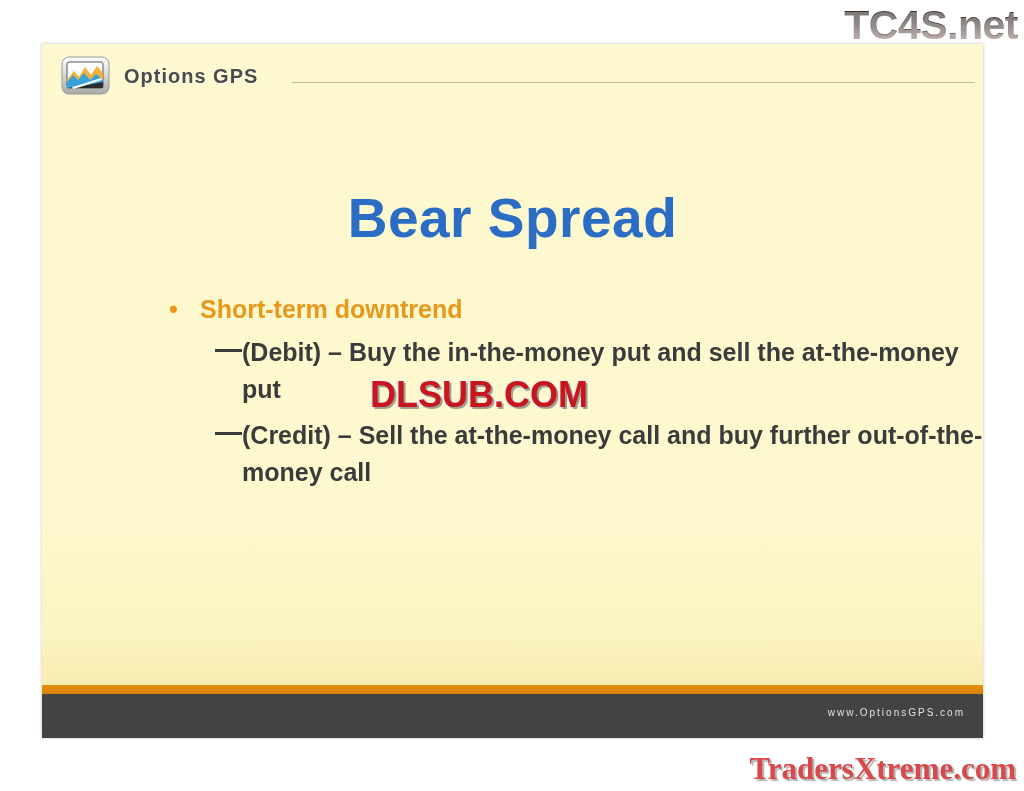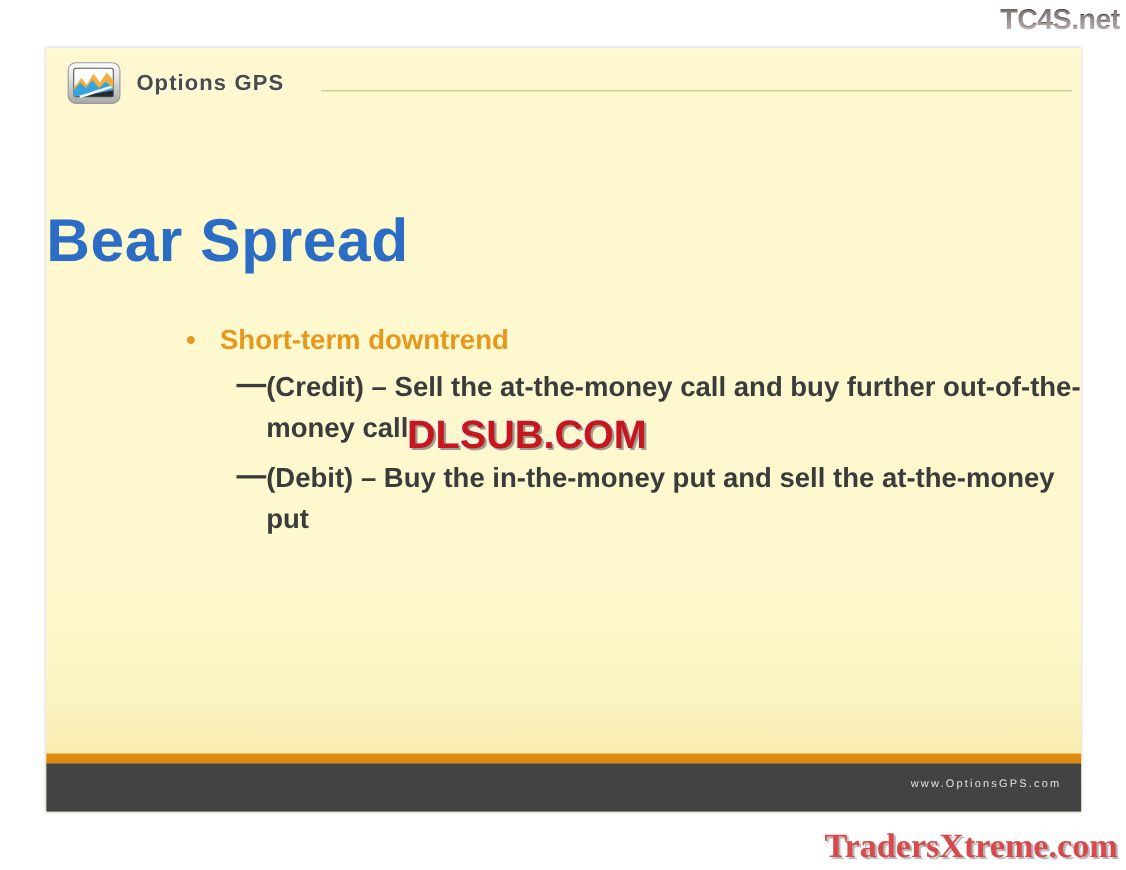--- a/index.html
+++ b/index.html
@@ -15,21 +15,21 @@
     font-family: "Liberation Sans", sans-serif;
   }
 
   
   .tc4s-watermark {
     position: absolute;
     top: 2px;
     right: 6px;
     font-family: "Liberation Sans", sans-serif;
     font-weight: bold;
-    font-size: 26px;
+    font-size: 41px;
     letter-spacing: -0.5px;
     color: #3a3130;
     background: linear-gradient(180deg, #2b2423 0%, #4a3f3d 40%, #8c7a77 75%, #c8bab6 100%);
     -webkit-background-clip: text;
     background-clip: text;
     -webkit-text-fill-color: transparent;
     text-shadow: 0 1px 0 rgba(255,255,255,0.35);
     z-index: 40;
     white-space: nowrap;
   }
@@ -90,20 +90,21 @@
     height: 1px;
     background: #c9bf86;
   }
 
   
   .slide-title {
     position: absolute;
     left: 0;
     right: 0;
     top: 105px;
+    text-align: center;
     font-family: "Liberation Sans", sans-serif;
     font-weight: bold;
     font-size: 55px;
     color: #2b6cc4;
     letter-spacing: 0.5px;
   }
 
   
   .slide-body {
     position: absolute;
@@ -257,25 +258,25 @@
   <div class="slide-body">
 
     <div class="bullet-l1">
       <span class="dot">•</span>
       <span>Short-term downtrend</span>
     </div>
 
     <div class="sub-list">
       <div class="bullet-l2">
         <span class="dash"></span>
-        <span>(Credit) – Sell the at-the-money call and buy further out-of-the-money call</span>
+        <span>(Debit) – Buy the in-the-money put and sell the at-the-money put</span>
       </div>
       <div class="bullet-l2">
         <span class="dash"></span>
-        <span>(Debit) – Buy the in-the-money put and sell the at-the-money put</span>
+        <span>(Credit) – Sell the at-the-money call and buy further out-of-the-money call</span>
       </div>
     </div>
 
   </div>
 
   <div class="slide-footer-stripe"></div>
   <div class="slide-footer-bar">
     <span class="footer-url">www.OptionsGPS.com</span>
   </div>
 

